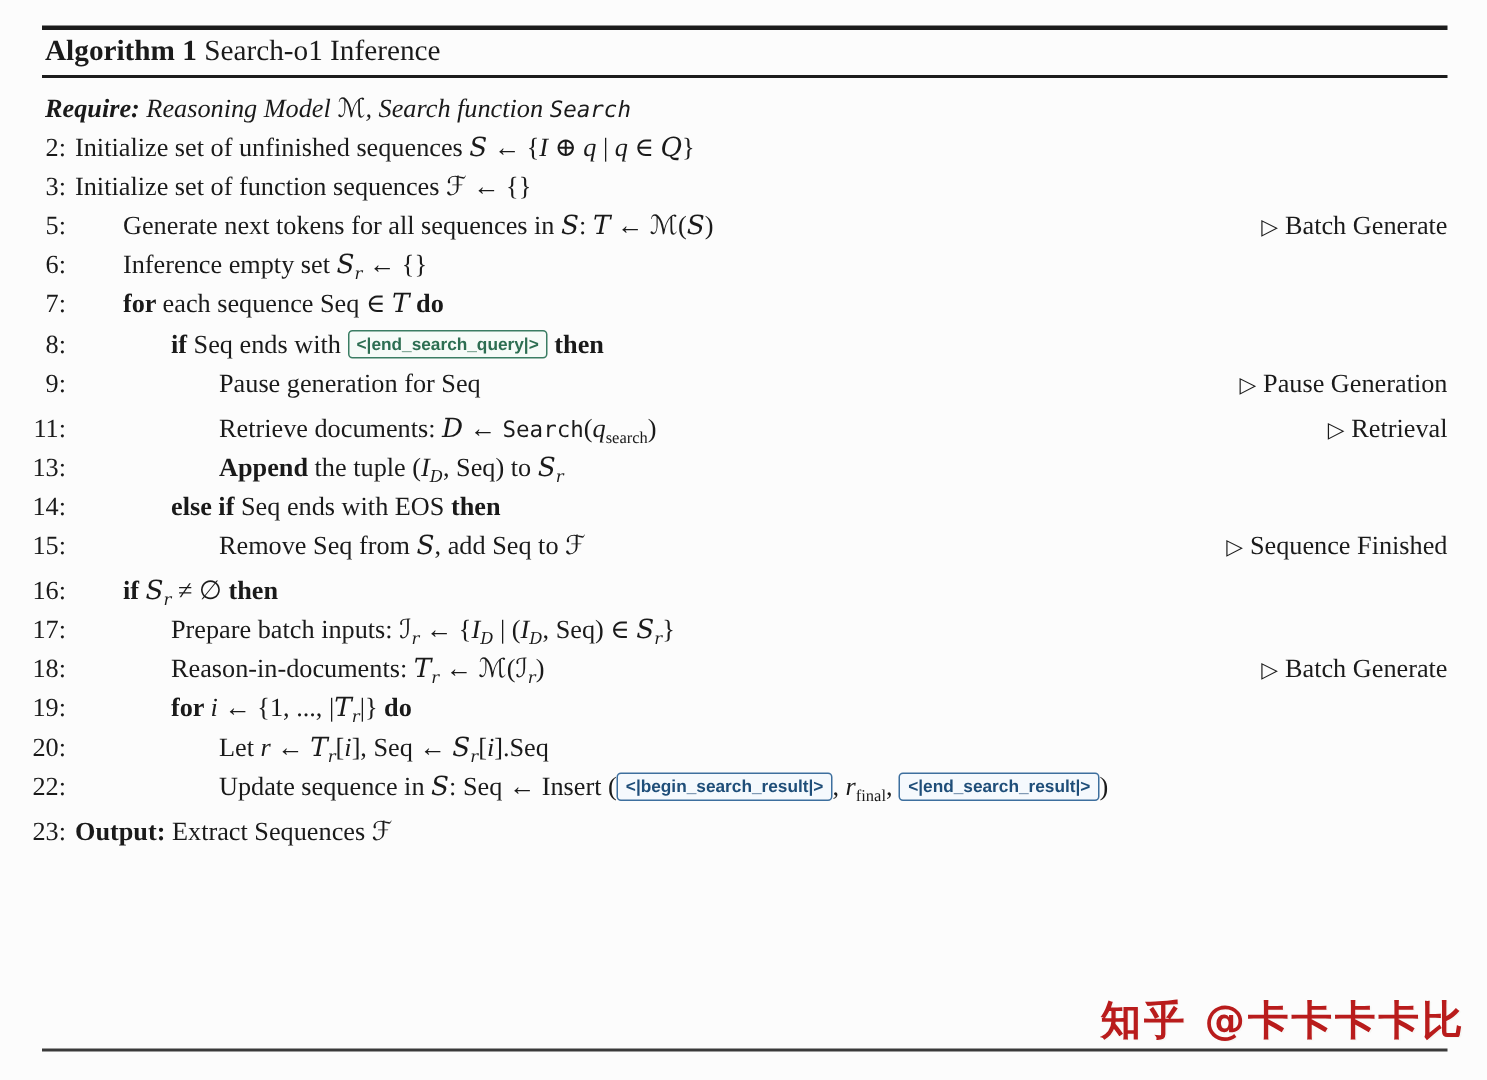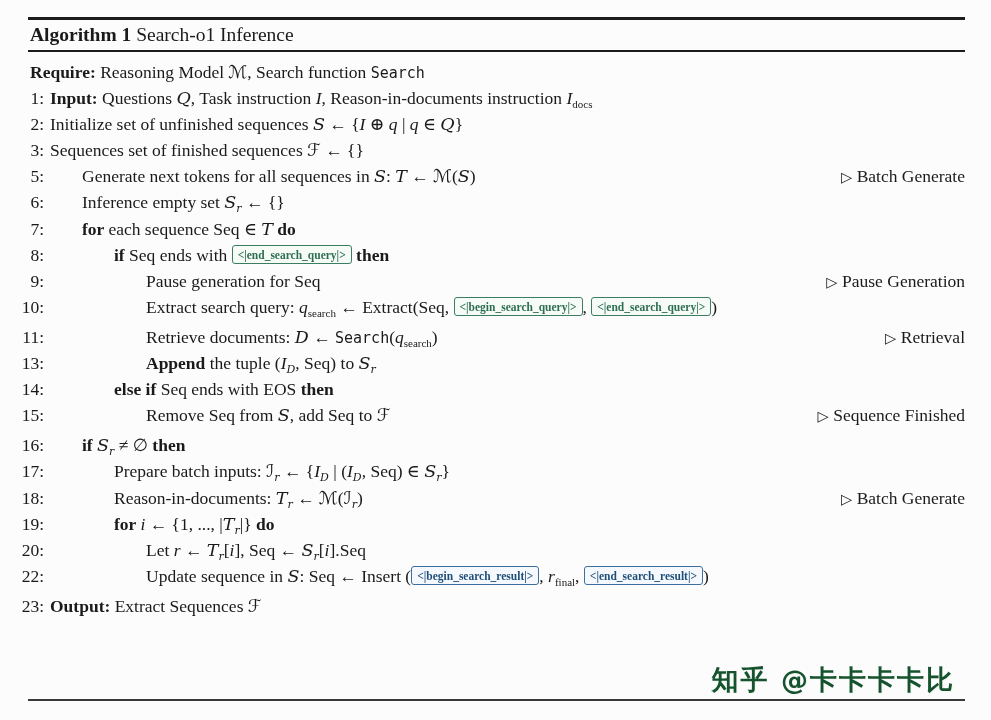--- a/index.html
+++ b/index.html
@@ -14,71 +14,69 @@
   #rule-bottom{top:699px;height:2px;background:#3a3a3a;}
 
   #algo-title{position:absolute;left:30px;top:24px;font-size:19.5px;white-space:nowrap;}
   #algo-title .tb{font-weight:bold;}
 
   #algo-lines{position:absolute;left:8px;right:26px;top:59px;}
   .line{position:relative;height:26.1px;line-height:26.1px;font-size:17.5px;white-space:nowrap;}
   .line.gap{margin-top:4px;}
   .num{display:inline-block;width:36px;text-align:right;}
   .ind{display:inline-block;height:1px;}
-  .req{padding-left:22px;}
+  .req{padding-left:22px;font-style:italic;}
 
   .sg-b{font-weight:bold;}
   .sg-i{font-style:italic;}
   .sg-cal{font-style:italic;font-family:"DejaVu Serif","Liberation Serif",serif;}
   .sg-scr{font-family:"DejaVu Sans","DejaVu Serif",serif;}
   .sg-m{font-family:"DejaVu Sans Mono","Liberation Mono",monospace;font-size:15px;}
   .sg-sub{font-size:11px;vertical-align:-4px;}
   .sg-subi{font-size:11px;vertical-align:-4px;font-style:italic;font-family:"DejaVu Serif",serif;}
 
   .sg-bg,.sg-bb{
     display:inline-block;box-sizing:border-box;
-    font-family:Liberation Serif, serif;
+    font-family:Liberation Sans, sans-serif;
     font-weight:bold;font-size:11.5px;line-height:12px;
     padding:3px 5px 2px 5px;border-radius:3px;vertical-align:2px;
   }
   .sg-bg{color:var(--green-text,#2d6e52);border:1.6px solid var(--green-border,#3a7d63);background:var(--green-bg,#f6fbf8);}
   .sg-bb{color:var(--blue-text,#1f4e79);border:1.6px solid var(--blue-border,#3d6f9e);background:var(--blue-bg,#f5f9fd);}
 
   .cmt{position:absolute;right:0;top:0;font-size:17.5px;margin-left:25px;}
   .cmt .marker{font-family:"DejaVu Sans",sans-serif;font-size:14.5px;}
 
   #watermark{
-    position:absolute;right:36px;top:662px;
-    font-size:27px;letter-spacing:2px;color:#14532d;font-weight:bold;
+    position:absolute;right:14px;top:662px;
+    font-size:27px;letter-spacing:2px;color:#b91c1c;font-weight:bold;
     font-family:"DejaVu Sans","Liberation Sans",sans-serif;
     text-shadow:1px 1px 0 #f6f6f4;
   }
 </style>
 </head>
 <body style="--green-text: #2d6e52; --green-border: #3a7d63; --green-bg: #f6fbf8; --blue-text: #1f4e79; --blue-border: #3d6f9e; --blue-bg: #f5f9fd;">
 
 <div class="rule" id="rule-top"></div>
 
 <div id="algo-title">
   <span class="tb">Algorithm 1</span><span> Search-o1 Inference</span>
 </div>
 
 <div class="rule" id="rule-mid"></div>
 
 <div id="algo-lines">
     <div class="line req"><span class="sg-b">Require:</span><span>  Reasoning Model </span><span class="sg-scr">ℳ</span><span>, Search function </span><span class="sg-m">Search</span></div>
-    <div class="line"><span class="num">1:</span><span class="ind" style="width: 6px;"></span><span class="sg-b">Input:</span><span> Questions </span><span class="sg-cal">Q</span><span>, Task instruction </span><span class="sg-i">I</span><span>, Reason-in-documents instruction </span><span class="sg-i">I</span><span class="sg-sub">docs</span></div>
     <div class="line"><span class="num">2:</span><span class="ind" style="width: 6px;"></span><span>Initialize set of unfinished sequences </span><span class="sg-cal">S</span><span> ← {</span><span class="sg-i">I</span><span> ⊕ </span><span class="sg-i">q</span><span> | </span><span class="sg-i">q</span><span> ∈ </span><span class="sg-cal">Q</span><span>}</span></div>
-    <div class="line"><span class="num">3:</span><span class="ind" style="width: 6px;"></span><span>Sequences set of finished sequences </span><span class="sg-scr">ℱ</span><span> ← {}</span></div>
+    <div class="line"><span class="num">3:</span><span class="ind" style="width: 6px;"></span><span>Initialize set of function sequences </span><span class="sg-scr">ℱ</span><span> ← {}</span></div>
     <div class="line"><span class="num">5:</span><span class="ind" style="width: 38px;"></span><span>Generate next tokens for all sequences in </span><span class="sg-cal">S</span><span>: </span><span class="sg-cal">T</span><span> ← </span><span class="sg-scr">ℳ</span><span>(</span><span class="sg-cal">S</span><span>)</span><span class="cmt"><span class="marker">▷ </span>Batch Generate</span></div>
     <div class="line"><span class="num">6:</span><span class="ind" style="width: 38px;"></span><span>Inference empty set </span><span class="sg-cal">S</span><span class="sg-subi">r</span><span> ← {}</span></div>
     <div class="line"><span class="num">7:</span><span class="ind" style="width: 38px;"></span><span class="sg-b">for </span><span>each sequence Seq ∈ </span><span class="sg-cal">T</span><span class="sg-b"> do</span></div>
     <div class="line"><span class="num">8:</span><span class="ind" style="width: 70px;"></span><span class="sg-b">if </span><span>Seq ends with </span><span class="sg-bg">&lt;|end_search_query|&gt;</span><span class="sg-b"> then</span></div>
     <div class="line"><span class="num">9:</span><span class="ind" style="width: 102px;"></span><span>Pause generation for Seq</span><span class="cmt"><span class="marker">▷ </span>Pause Generation</span></div>
-    <div class="line"><span class="num">10:</span><span class="ind" style="width: 102px;"></span><span>Extract search query: </span><span class="sg-i">q</span><span class="sg-sub">search</span><span> ← Extract(Seq, </span><span class="sg-bg">&lt;|begin_search_query|&gt;</span><span>, </span><span class="sg-bg">&lt;|end_search_query|&gt;</span><span>)</span></div>
     <div class="line gap"><span class="num">11:</span><span class="ind" style="width: 102px;"></span><span>Retrieve documents: </span><span class="sg-cal">D</span><span> ← </span><span class="sg-m">Search</span><span>(</span><span class="sg-i">q</span><span class="sg-sub">search</span><span>)</span><span class="cmt"><span class="marker">▷ </span>Retrieval</span></div>
     <div class="line"><span class="num">13:</span><span class="ind" style="width: 102px;"></span><span class="sg-b">Append </span><span>the tuple (</span><span class="sg-i">I</span><span class="sg-subi">D</span><span>, Seq) to </span><span class="sg-cal">S</span><span class="sg-subi">r</span></div>
     <div class="line"><span class="num">14:</span><span class="ind" style="width: 70px;"></span><span class="sg-b">else if </span><span>Seq ends with EOS </span><span class="sg-b">then</span></div>
     <div class="line"><span class="num">15:</span><span class="ind" style="width: 102px;"></span><span>Remove Seq from </span><span class="sg-cal">S</span><span>, add Seq to </span><span class="sg-scr">ℱ</span><span class="cmt"><span class="marker">▷ </span>Sequence Finished</span></div>
     <div class="line gap"><span class="num">16:</span><span class="ind" style="width: 38px;"></span><span class="sg-b">if </span><span class="sg-cal">S</span><span class="sg-subi">r</span><span> ≠ ∅ </span><span class="sg-b">then</span></div>
     <div class="line"><span class="num">17:</span><span class="ind" style="width: 70px;"></span><span>Prepare batch inputs: </span><span class="sg-scr">ℐ</span><span class="sg-subi">r</span><span> ← {</span><span class="sg-i">I</span><span class="sg-subi">D</span><span> | (</span><span class="sg-i">I</span><span class="sg-subi">D</span><span>, Seq) ∈ </span><span class="sg-cal">S</span><span class="sg-subi">r</span><span>}</span></div>
     <div class="line"><span class="num">18:</span><span class="ind" style="width: 70px;"></span><span>Reason-in-documents: </span><span class="sg-cal">T</span><span class="sg-subi">r</span><span> ← </span><span class="sg-scr">ℳ</span><span>(</span><span class="sg-scr">ℐ</span><span class="sg-subi">r</span><span>)</span><span class="cmt"><span class="marker">▷ </span>Batch Generate</span></div>
     <div class="line"><span class="num">19:</span><span class="ind" style="width: 70px;"></span><span class="sg-b">for </span><span class="sg-i">i</span><span> ← {1, ..., |</span><span class="sg-cal">T</span><span class="sg-subi">r</span><span>|} </span><span class="sg-b">do</span></div>
     <div class="line"><span class="num">20:</span><span class="ind" style="width: 102px;"></span><span>Let </span><span class="sg-i">r</span><span> ← </span><span class="sg-cal">T</span><span class="sg-subi">r</span><span>[</span><span class="sg-i">i</span><span>], Seq ← </span><span class="sg-cal">S</span><span class="sg-subi">r</span><span>[</span><span class="sg-i">i</span><span>].Seq</span></div>
     <div class="line"><span class="num">22:</span><span class="ind" style="width: 102px;"></span><span>Update sequence in </span><span class="sg-cal">S</span><span>: Seq ← Insert (</span><span class="sg-bb">&lt;|begin_search_result|&gt;</span><span>, </span><span class="sg-i">r</span><span class="sg-sub">final</span><span>, </span><span class="sg-bb">&lt;|end_search_result|&gt;</span><span>)</span></div>

